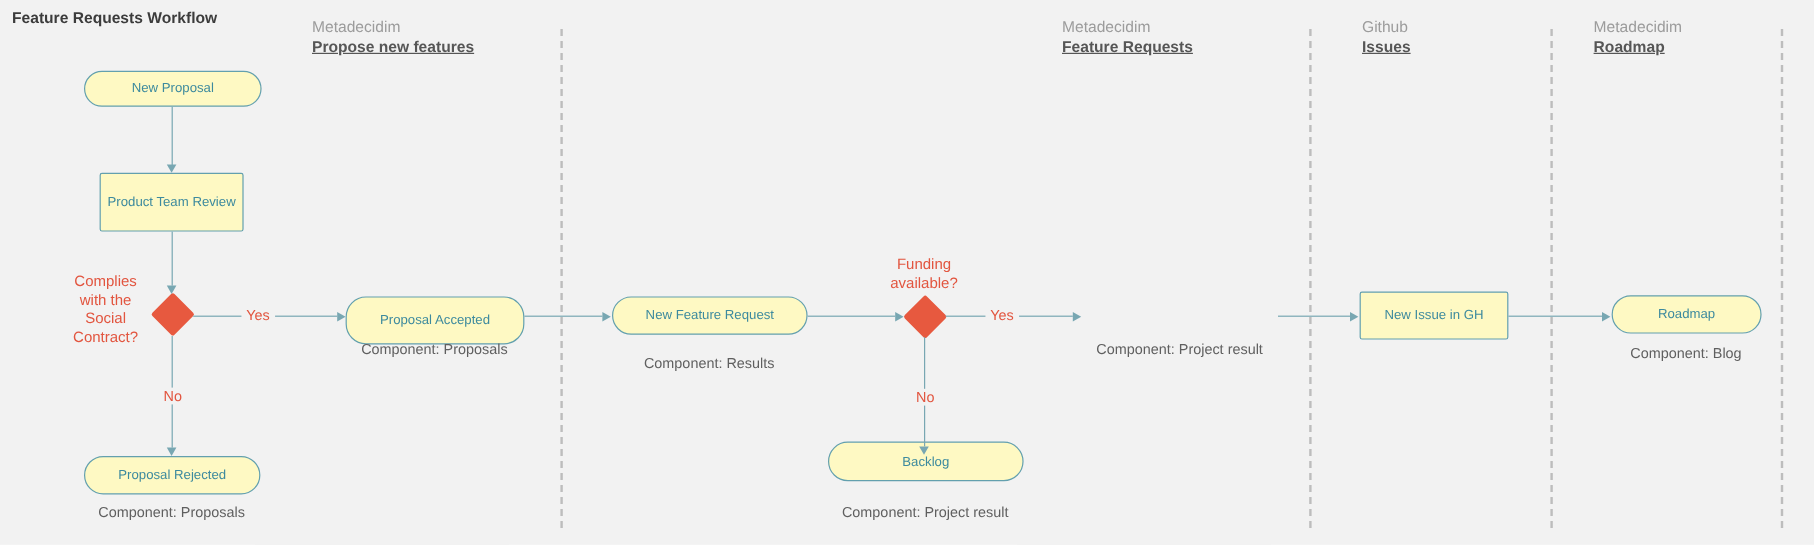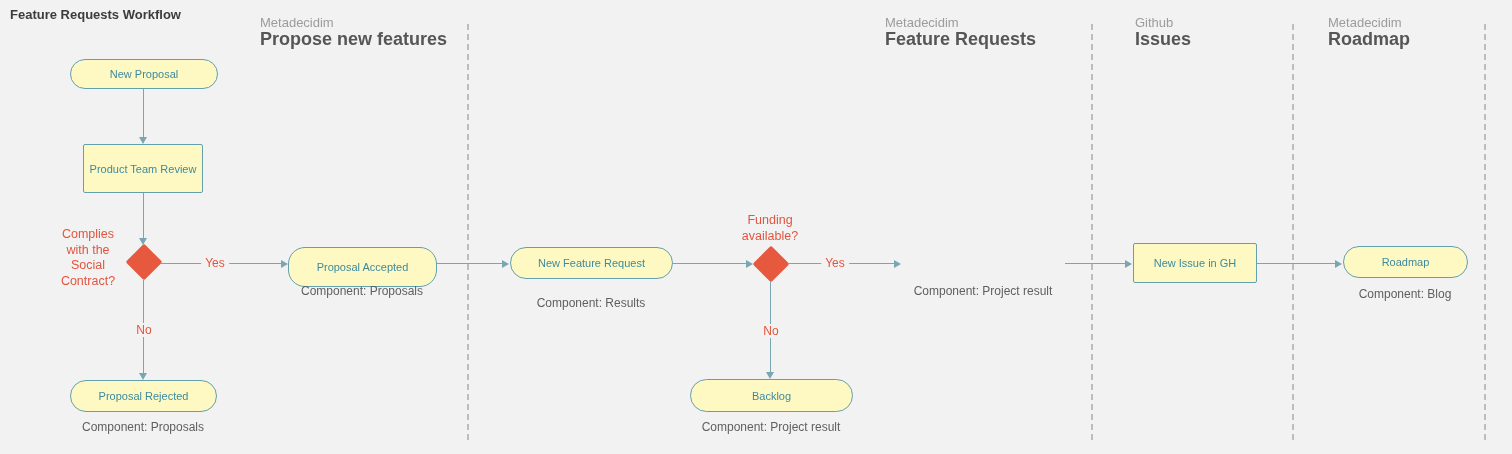--- a/index.html
+++ b/index.html
@@ -3,21 +3,21 @@
 <meta charset="utf-8">
 <style>
   html,body{margin:0;padding:0;}
   .canvas{
     position:relative;width:1512px;height:454px;overflow:hidden;
     background:#f2f2f2;font-family:"Liberation Sans",sans-serif;
   }
   .title{position:absolute;left:10px;top:7px;font-size:13px;font-weight:bold;color:#3c3c3c;}
   .lane-header{position:absolute;top:15px;line-height:16px;font-size:13px;}
   .lane-platform{display:block;color:#9c9c9c;}
-  .lane-section{display:block;color:#565656;font-weight:bold;font-size:18px;}
+  .lane-section{display:block;color:#565656;font-weight:bold;font-size:13px;text-decoration:underline;}
   .divider{
     position:absolute;top:24px;height:416px;width:1.5px;
     background:repeating-linear-gradient(to bottom,#bdbdbd 0 6px,transparent 6px 10px);
   }
   .pill,.rect{
     position:absolute;display:flex;align-items:center;justify-content:center;
     background:#fef9c3;border:1.5px solid #63a0ae;color:#3d8a9e;font-size:11px;line-height:16px;
     box-sizing:border-box;
   }
   .pill{border-radius:17px;}
@@ -122,21 +122,21 @@
   <div class="component-label" style="left:143px;top:420px;">Component: Proposals</div>
 
   <div class="pill" style="left:510px;top:247px;width:163px;height:32px;">New Feature Request</div>
   <div class="component-label" style="left:591px;top:296px;">Component: Results</div>
 
   <div class="diamond" style="left:757.5px;top:250.5px;"></div>
   <div class="decision-label" style="left:728px;top:213px;width:84px;">Funding available?</div>
 
   <div class="component-label" style="left:983px;top:284px;">Component: Project result</div>
 
-  <div class="pill" style="left:690px;top:379px;width:163px;height:33px;">Backlog</div>
+  <div class="pill" style="left:690px;top:368px;width:163px;height:33px;">Backlog</div>
   <div class="component-label" style="left:771px;top:420px;">Component: Project result</div>
 
   <div class="rect" style="left:1133px;top:243px;width:124px;height:40px;">New Issue in GH</div>
 
   <div class="pill" style="left:1343px;top:246px;width:125px;height:32px;">Roadmap</div>
   <div class="component-label" style="left:1405px;top:287px;">Component: Blog</div>
 
 </div>
 
 </body></html>

